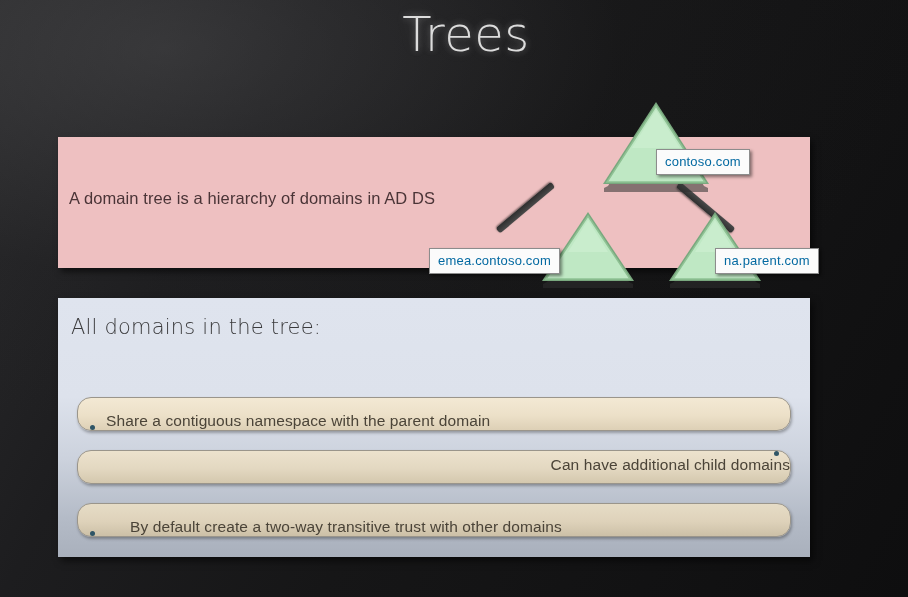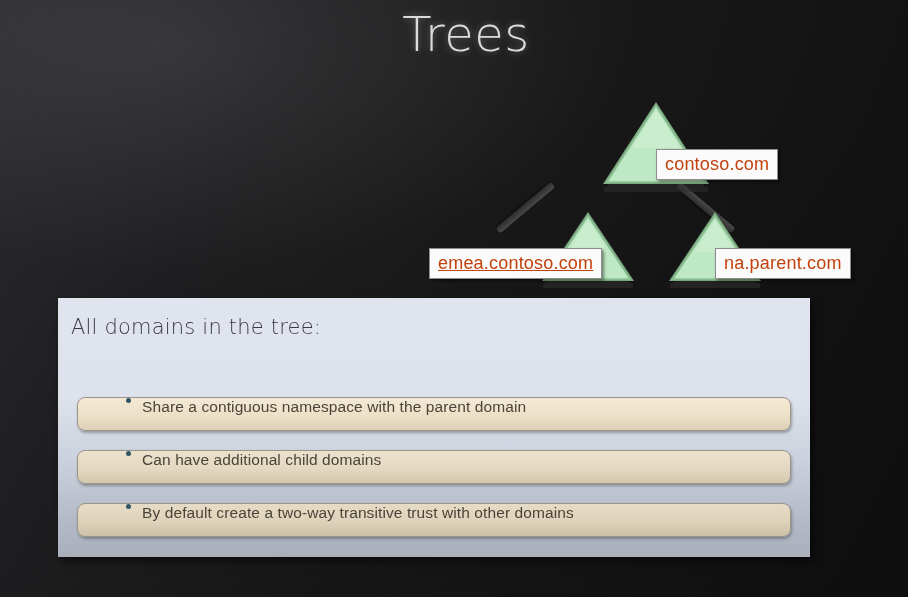--- a/index.html
+++ b/index.html
@@ -86,22 +86,22 @@
   }
   .tri-shape {
     position: absolute;
     left: 0;
     top: 0;
   }
   .domain-label {
     position: absolute;
     background: #fbfbfb;
     border: 1.6px solid #8c8c8c;
-    color: #c2410c;
-    font-size: 18px;
+    color: #0369a1;
+    font-size: 13px;
     line-height: 1;
     padding: 5px 8px 6px 8px;
     white-space: nowrap;
     box-shadow: 2px 2px 3px rgba(0,0,0,0.45);
     letter-spacing: 0.2px;
   }
 
   
   #content-panel {
     position: absolute;
@@ -127,31 +127,32 @@
     left: 19px;
     top: 99px;
     width: 714px;
   }
   .bullet-box {
     position: relative;
     height: 32px;
     margin-bottom: 19px;
     background: linear-gradient(180deg, #f3e9d4 0%, #ece0c8 55%, #ddd0b6 100%);
     border: 1.4px solid #9a958b;
-    border-radius: 8px;
+    border-radius: 14px;
     box-shadow: 1px 2px 3px rgba(0,0,0,0.30);
     display: flex;
-    align-items: flex-start;
-    padding-left: 36px;
+    align-items: flex-end;
   }
   .bullet-box:nth-child(2) {
     background: linear-gradient(180deg, #ece2cd 0%, #e3d8c1 55%, #d4c8ae 100%);
+    flex-direction: column;
   }
   .bullet-box:nth-child(3) {
     background: linear-gradient(180deg, #e6dcc6 0%, #ded2ba 55%, #ccc0a7 100%);
+    gap: 24px;
   }
   .bullet-dot {
     width: 5px;
     height: 5px;
     border-radius: 50%;
     background: #2f5566;
     margin-left: 12px;
     margin-right: 11px;
     flex: 0 0 auto;
   }
@@ -162,20 +163,23 @@
     white-space: nowrap;
   }
 </style>
 </head>
 <body>
 
 <div id="slide">
 
   <div id="slide-title">Trees</div>
 
+  <div id="definition-box">
+    <div id="definition-text">A domain tree is a hierarchy of domains in AD DS</div>
+  </div>
 
   <div id="tree-diagram">
 
     <div id="connector-left" class="connector"></div>
     <div id="connector-right" class="connector"></div>
 
     <div class="tri-node" style="left:176px; top:0px; width:120px; height:98px;">
       <svg class="tri-shape" width="120" height="98" viewBox="0 0 120 98">
         <path d="M8 92 L12 90 L60 12 L108 90 L112 92 L112 96 L8 96 Z" fill="#2f2f2f" opacity="0.55"></path>
         <path d="M60 6 L113 88 L7 88 Z" fill="#79a87e"></path>
@@ -188,21 +192,21 @@
 
     <div class="tri-node" style="left:116px; top:112px; width:104px; height:82px;">
       <svg class="tri-shape" width="104" height="82" viewBox="0 0 104 82">
         <path d="M7 76 L11 74 L52 10 L93 74 L97 76 L97 80 L7 80 Z" fill="#2f2f2f" opacity="0.55"></path>
         <path d="M52 4 L98 73 L6 73 Z" fill="#79a87e"></path>
         <path d="M52 8 L94 71 L10 71 Z" fill="#bfe8c4"></path>
         <path d="M52 8 L94 71 L10 71 Z" fill="none" stroke="#8fc294" stroke-width="1.5"></path>
         <path d="M52 12 L72 44 L32 44 Z" fill="#d2f0d6" opacity="0.55"></path>
       </svg>
     </div>
-    <div class="domain-label" style="left:9px; top:152px;text-decoration:underline;">emea.contoso.com</div>
+    <div class="domain-label" style="left:9px; top:152px;">emea.contoso.com</div>
 
     <div class="tri-node" style="left:243px; top:112px; width:104px; height:82px;">
       <svg class="tri-shape" width="104" height="82" viewBox="0 0 104 82">
         <path d="M7 76 L11 74 L52 10 L93 74 L97 76 L97 80 L7 80 Z" fill="#2f2f2f" opacity="0.55"></path>
         <path d="M52 4 L98 73 L6 73 Z" fill="#79a87e"></path>
         <path d="M52 8 L94 71 L10 71 Z" fill="#bfe8c4"></path>
         <path d="M52 8 L94 71 L10 71 Z" fill="none" stroke="#8fc294" stroke-width="1.5"></path>
         <path d="M52 12 L72 44 L32 44 Z" fill="#d2f0d6" opacity="0.55"></path>
       </svg>
     </div>

